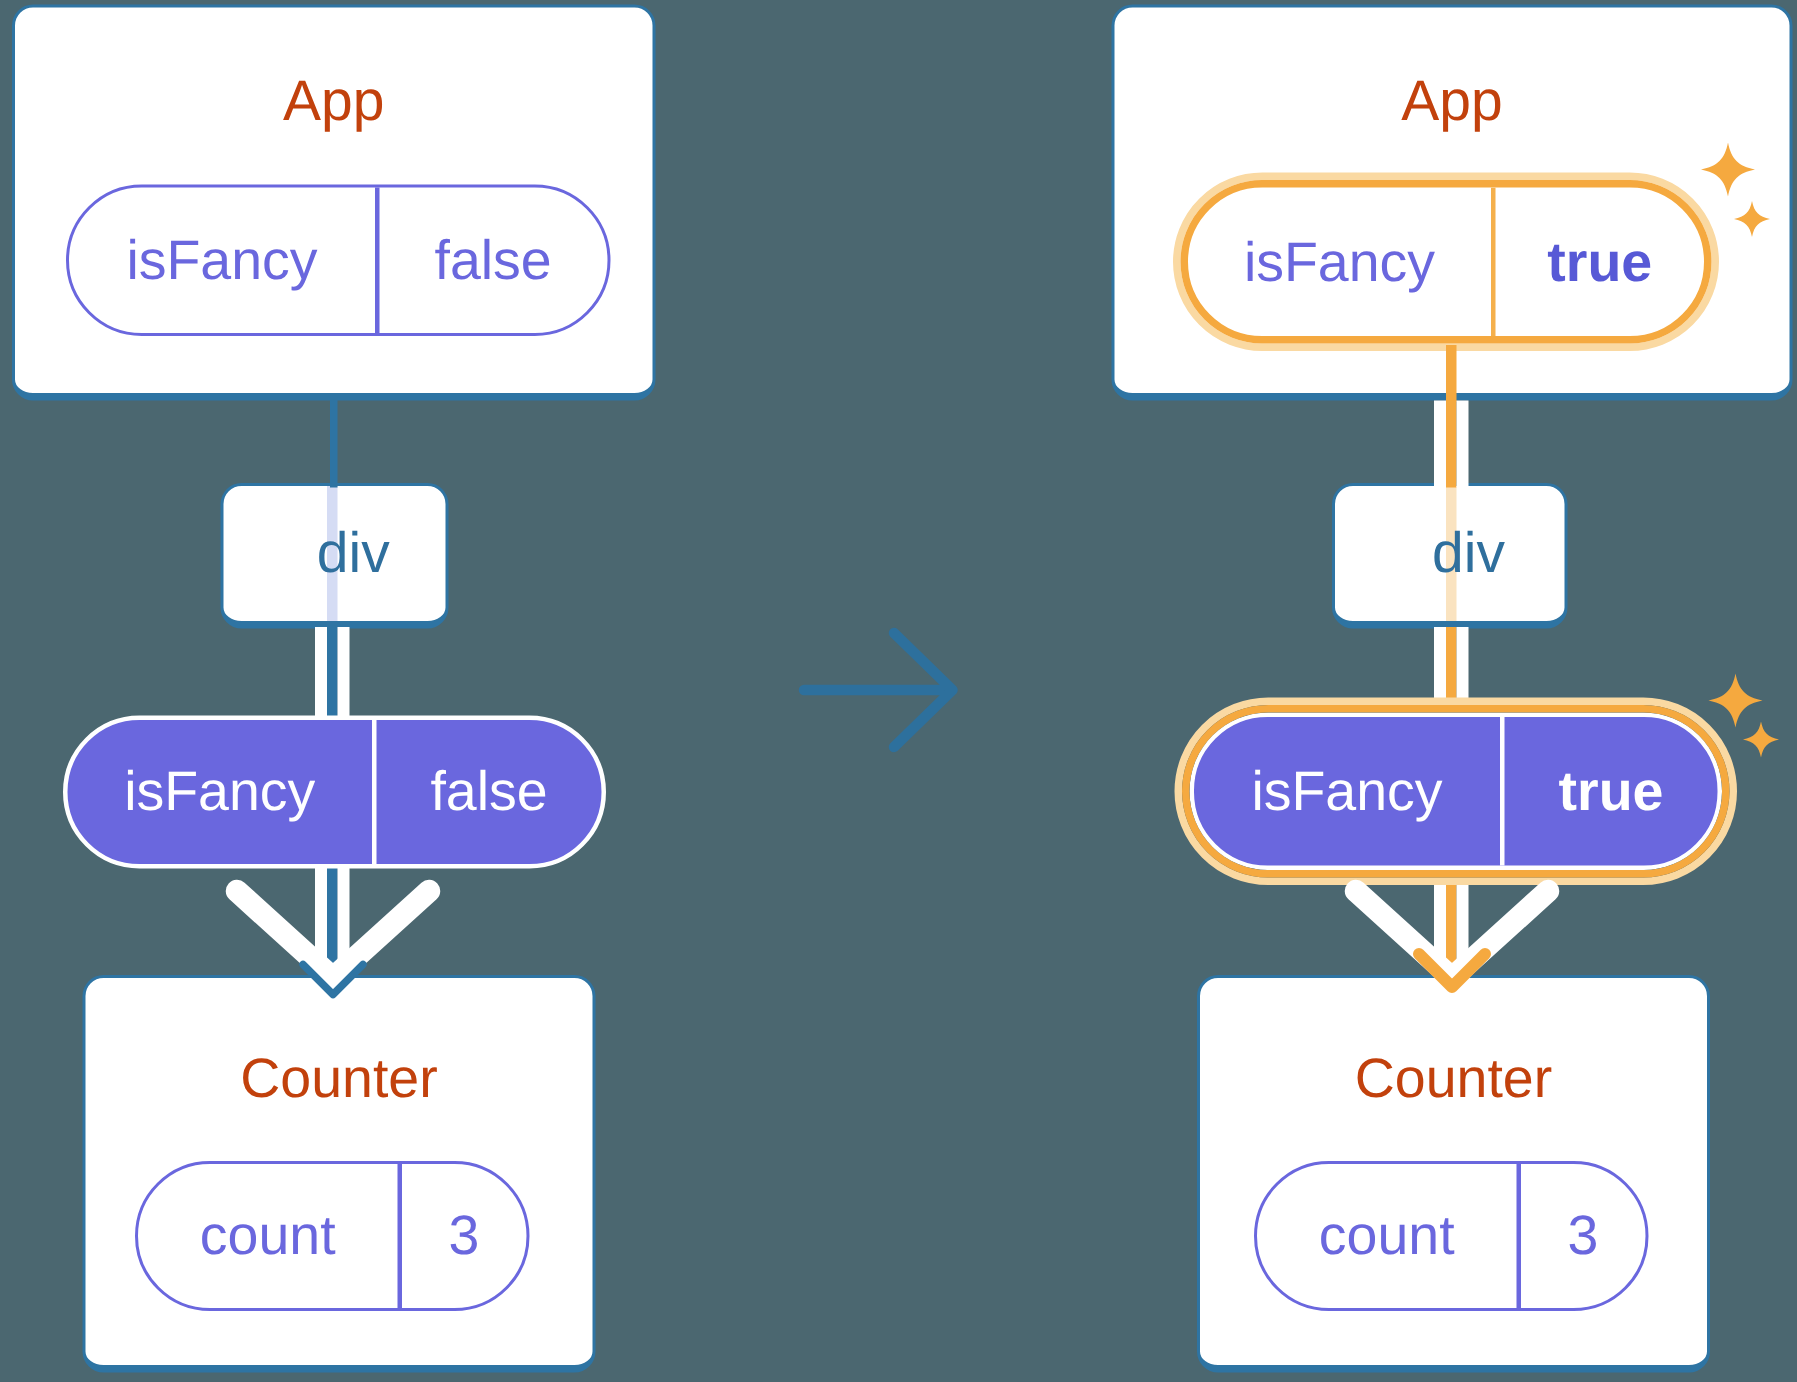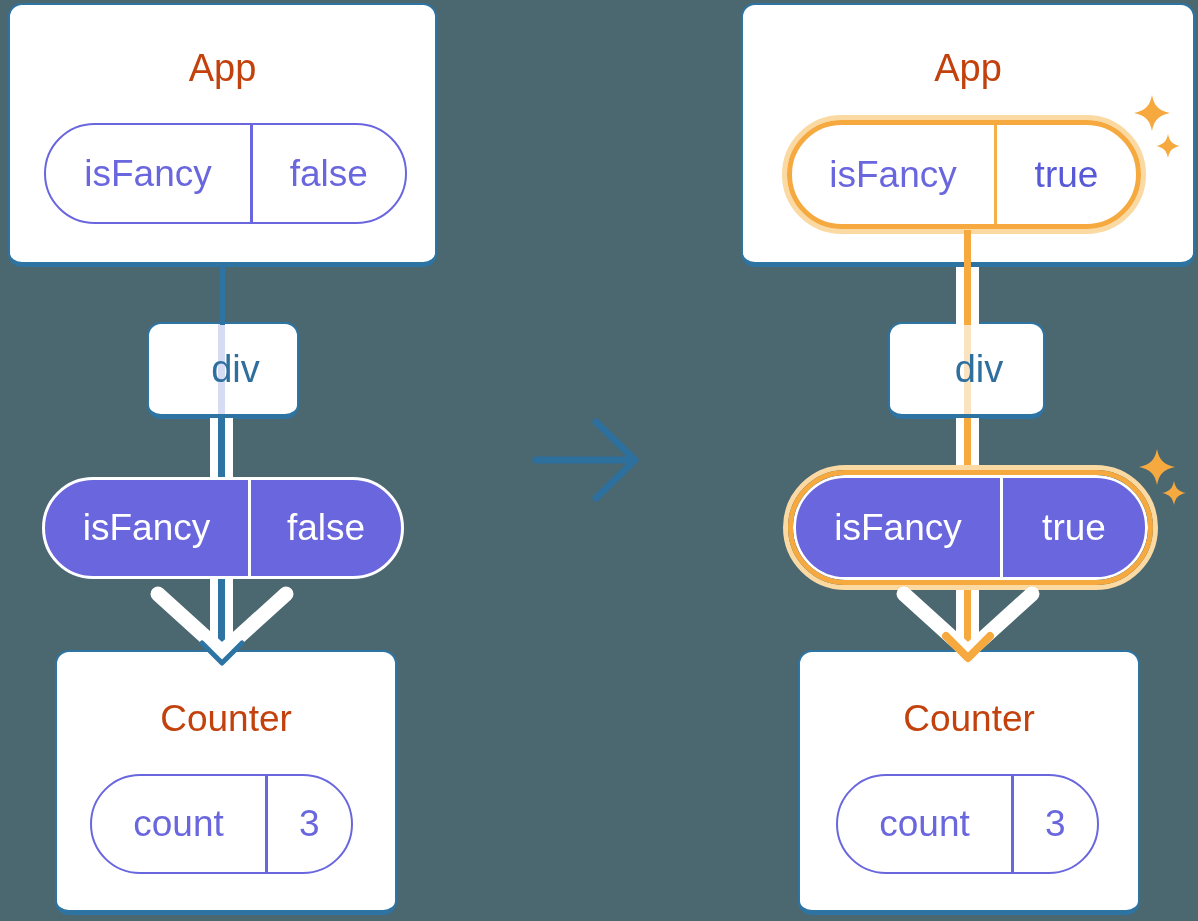--- a/index.html
+++ b/index.html
@@ -26,21 +26,21 @@
   
   .pill { position:absolute; display:flex; border-radius:52px; z-index:3; }
   .pill-cell {
     display:flex; align-items:center; justify-content:center;
     font-size:37px; height:100%;
   }
   .outline-pill { border:2.5px solid #6A67DE; color:#6A67DE; background:#fff; }
   .outline-pill .pill-divider { width:2.5px; background:#6A67DE; height:100%; }
   .solid-pill { background:#6A67DE; border:3px solid #FFFFFF; color:#FFFFFF; }
   .solid-pill .pill-divider { width:3px; background:#FFFFFF; height:100%; }
-  .bold-val { font-weight:400; }
+  .bold-val { font-weight:700; }
   .val-true-outline { color:#5759D6; }
 
   
   .ring-pale {
     position:absolute; border:5px solid #FAD9A2; border-radius:64px;
     z-index:3; background:transparent;
   }
   .ring-orange {
     width:100%; height:100%; border:5px solid #F5A93F; border-radius:58px;
     display:flex; overflow:hidden; background:#FFFFFF;

